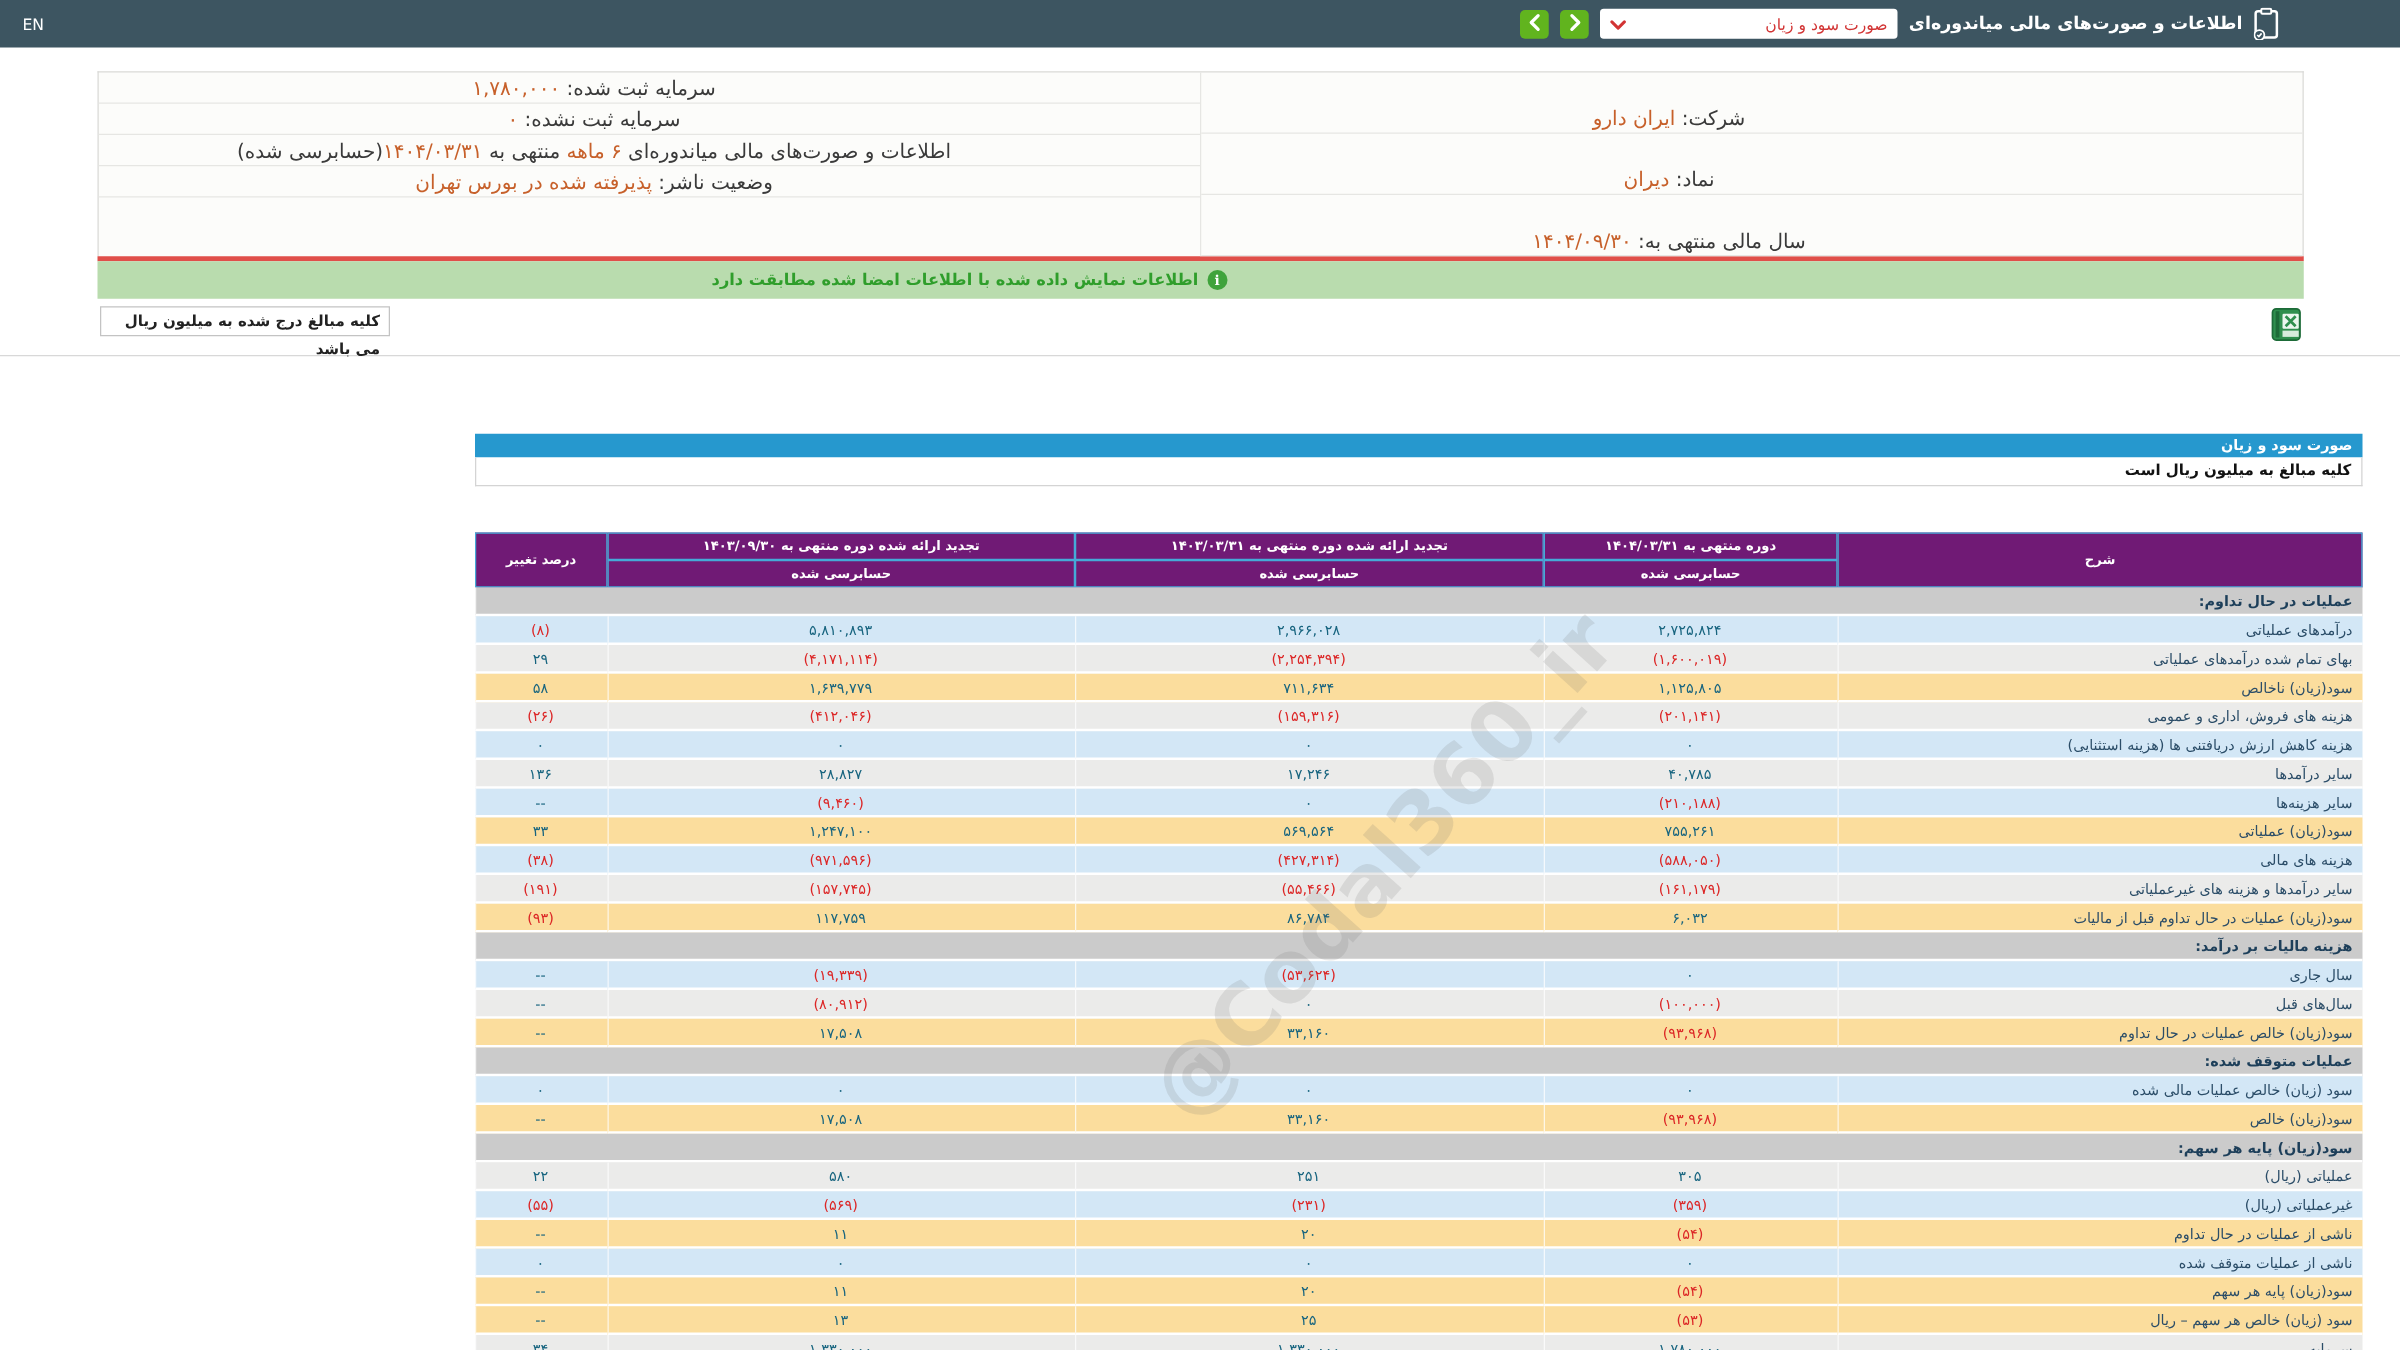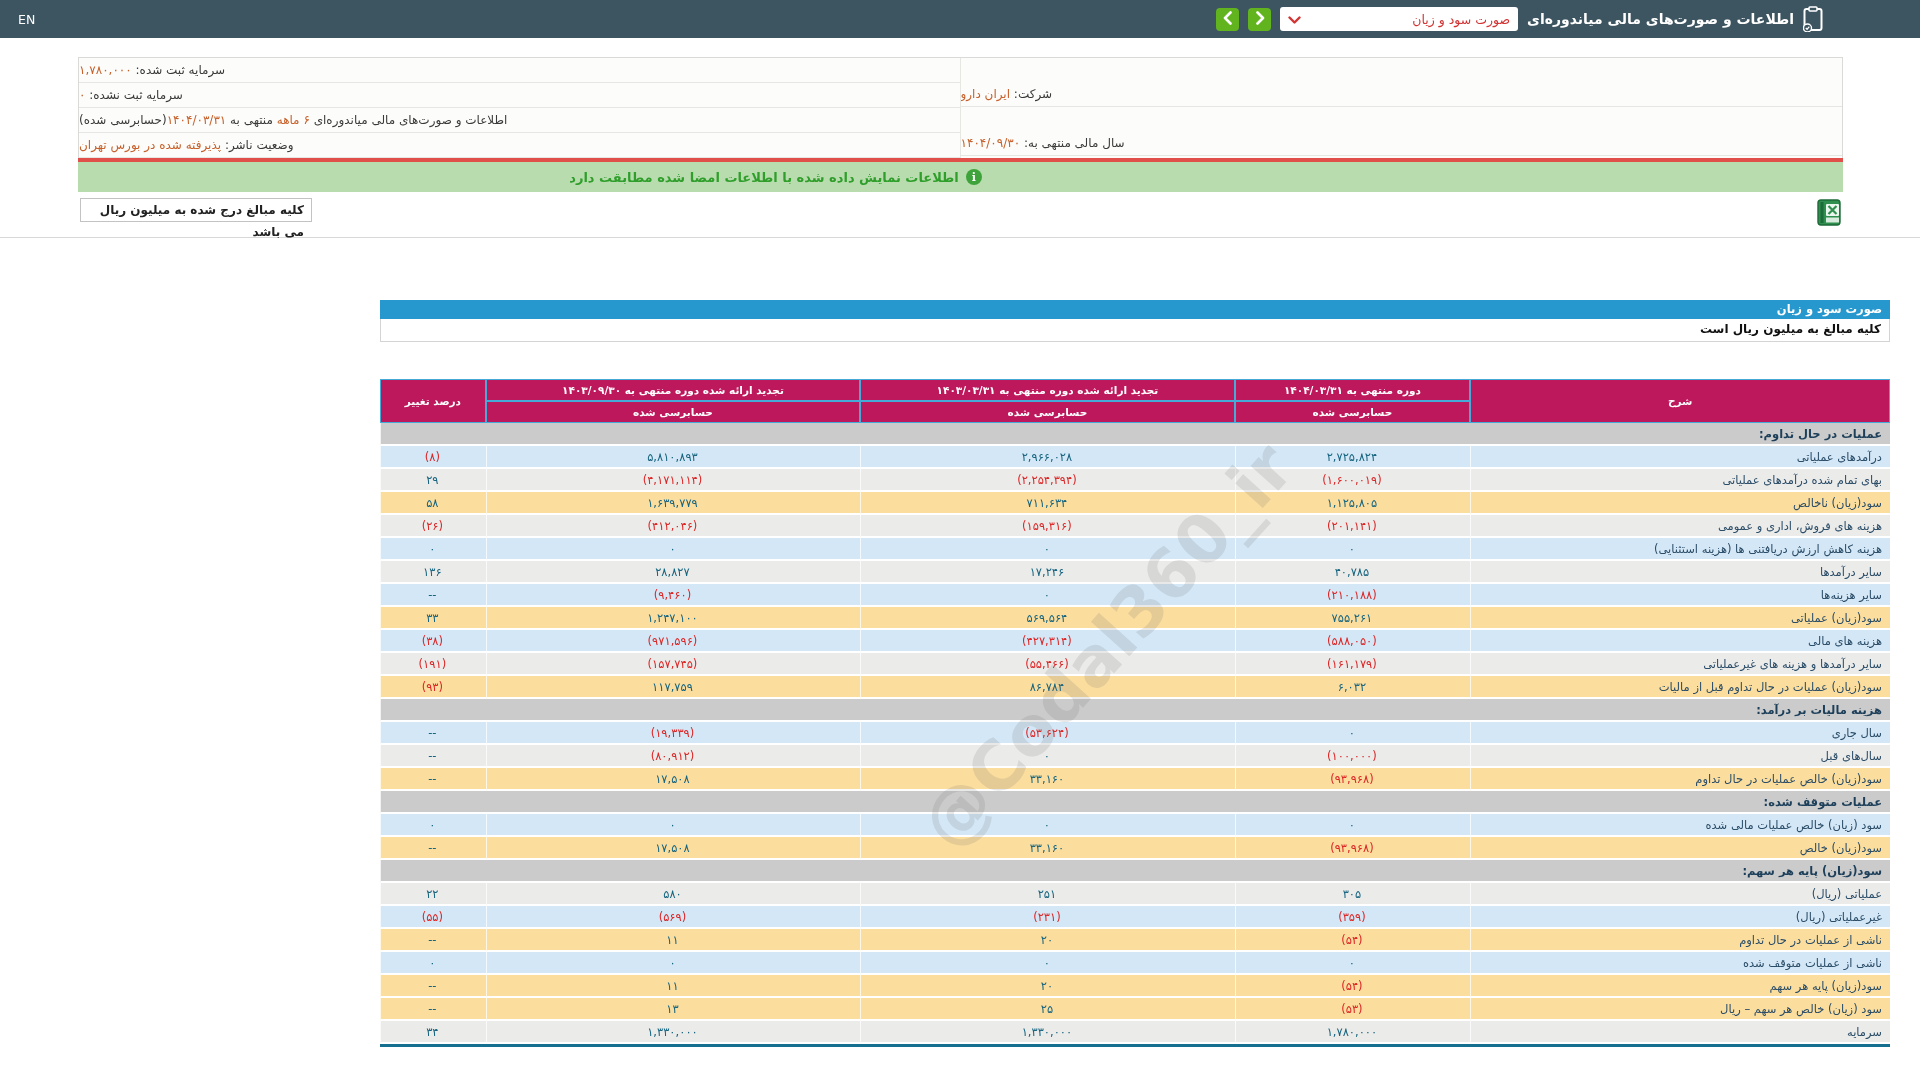--- a/index.html
+++ b/index.html
@@ -21,21 +21,21 @@
   .lang { color:#ffffff; font-size:12.5px; text-decoration:none; cursor:pointer; }
 
   
   .info-section { width:1765px; margin:19px 77px 0; }
   .info-wrap { display:flex; background:#fcfcfa; border:1px solid #dadad8; border-bottom:none; }
   .info-col { width:50%; }
   .info-col.col-right .info-row { padding-right:132px;margin-top:24px; }
   .info-col.col-left  { border-right:1px solid #e6e6e3; }
   .info-col.col-left .info-row { padding-right:88px; }
   .info-row { height:25px; line-height:25px; border-bottom:1px solid #e6e6e3;
-    font-size:12px; color:#3a3a3a; text-align:left; white-space:nowrap; }
+    font-size:16px; color:#3a3a3a; text-align:center; white-space:nowrap; }
   .info-row .accent { color:#c7602a; }
   .red-line { height:4px; background:#e04f49; }
   .green-bar { height:30px; background:#b9dcae; display:flex; align-items:center;
     justify-content:center; }
   .green-inner { display:flex; align-items:center; gap:7px; transform:translateX(-185px); }
   .green-text { color:#2f9e2b; font-size:13px; font-weight:bold; }
   .info-circle { width:16px; height:16px; border-radius:50%; background:#3fa33c;
     color:#ffffff; font-size:11px; font-weight:bold; display:inline-flex;
     align-items:center; justify-content:center; font-family:"DejaVu Serif", serif; }
   .note-row { margin-top:6px; display:flex; justify-content:space-between; align-items:flex-start; }
@@ -49,21 +49,21 @@
   
   .content { width:1510px; margin:62px 30px 0; position:relative; }
   .section-titlebar { height:19px; line-height:19px; background:#2698ce; color:#ffffff;
     font-size:11.5px; font-weight:bold; padding:0 8px; text-align:right; }
   .units-row { height:23px; line-height:21px; background:#ffffff;
     border:1px solid #d4d4d4; border-top:none; font-size:12px; font-weight:bold;
     color:#111; text-align:right; padding:0 8px; }
 
   table.fin { width:100%; border-collapse:separate; border-spacing:0; margin-top:37px;
     border-bottom:3px solid #156f8f; }
-  table.fin th { background:#be185d; color:#ffffff; font-size:10.5px; font-weight:bold;
+  table.fin th { background:#701a75; color:#ffffff; font-size:10.5px; font-weight:bold;
     height:22px; text-align:center; border:1px solid #45aad8; }
   table.fin td { height:23px; font-size:11.5px; border-bottom:2px solid #ffffff;
     border-left:1px solid rgba(255,255,255,.75); }
   td.sharh-cell { text-align:right; padding-right:8px; color:#2b4d68; }
   td.section-cell { background:#cbcbcb; font-weight:bold; color:#1d3f5a;
     text-align:right; padding-right:8px; font-size:11.5px; }
   td.num-cell { text-align:center; direction:ltr; }
   .pos { color:#17647f; } .neg { color:#dc2626; }
   tr.r-blue td { background:#d3e7f6; }
   tr.r-gray td { background:#ebebea; }
@@ -110,20 +110,21 @@
       </span>
     </button>
   </div>
   <a class="lang">EN</a>
 </div>
 
 <div class="info-section">
   <div class="info-wrap">
     <div class="info-col col-right" id="info-right">
         <div class="info-row"><span>شرکت:  </span><span class="accent">ایران دارو</span></div>
+        <div class="info-row"><span>نماد:  </span><span class="accent">دیران</span></div>
         <div class="info-row"><span>سال مالی منتهی به:  </span><span class="accent">۱۴۰۴/۰۹/۳۰</span></div>
       </div>
     <div class="info-col col-left" id="info-left">
         <div class="info-row"><span>سرمایه ثبت شده:  </span><span class="accent">۱,۷۸۰,۰۰۰</span></div>
         <div class="info-row"><span>سرمایه ثبت نشده:  </span><span class="accent">۰</span></div>
         <div class="info-row"><span>اطلاعات و صورت‌های مالی میاندوره‌ای </span><span class="accent">۶ ماهه</span><span> منتهی به </span><span class="accent">۱۴۰۴/۰۳/۳۱</span><span>(حسابرسی شده)</span></div>
         <div class="info-row"><span>وضعیت ناشر:  </span><span class="accent">پذیرفته شده در بورس تهران</span></div>
       </div>
   </div>
   <div class="red-line"></div>

